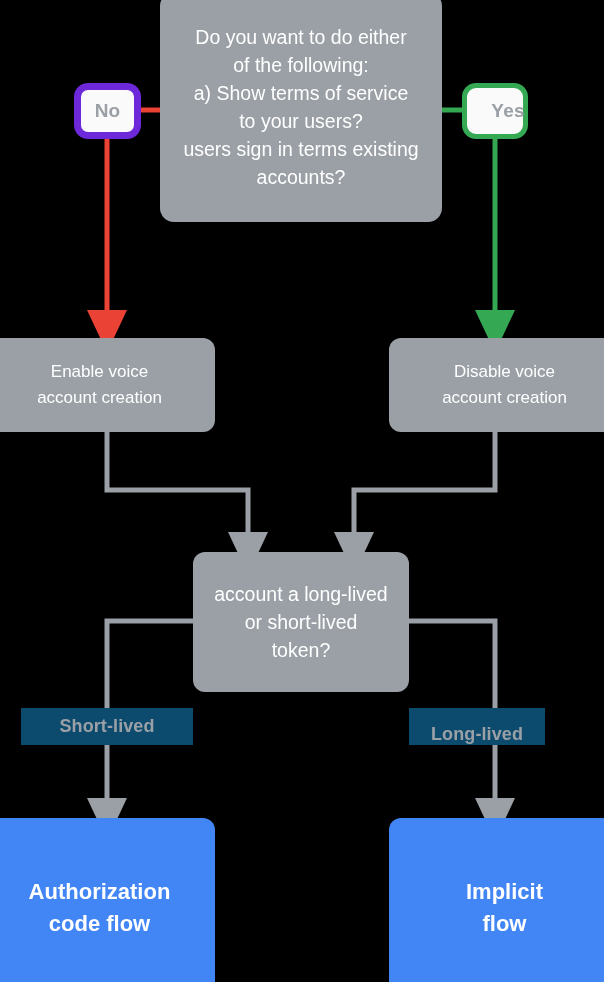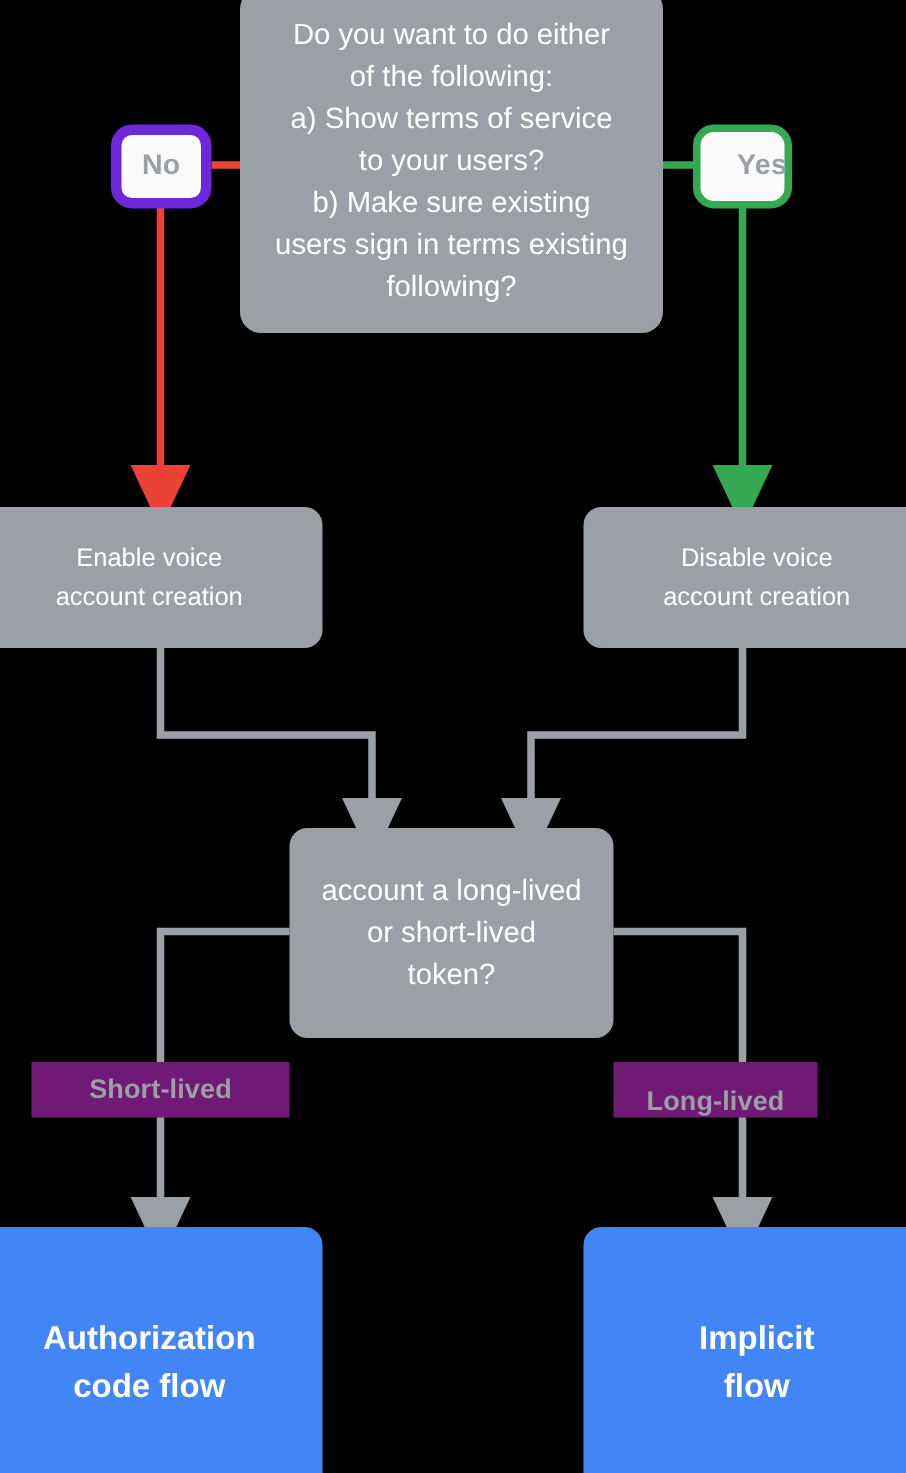--- a/index.html
+++ b/index.html
@@ -36,21 +36,21 @@
     font-size:19px;font-weight:700;color:#9aa0a6;
     letter-spacing:.2px;
   }
   .badge-no{border:7px solid #6d28d9;}
   .badge-yes{border:5px solid #34a853;}
 
   
   .edge-label{
     position:absolute;box-sizing:border-box;
     display:flex;align-items:center;justify-content:center;
-    background:#701a75;color:#9aa0a6;
+    background:#0c4a6e;color:#9aa0a6;
     font-size:18px;font-weight:700;letter-spacing:.1px;
   }
 </style>
 </head>
 <body>
 
 <div id="canvas">
 
   <svg class="layer conn-layer" width="604" height="982" viewBox="0 0 604 982" xmlns="http://www.w3.org/2000/svg">
     <defs>
@@ -83,23 +83,22 @@
   </svg>
 
   <div class="layer node-layer">
 
     <div class="node node-gray" style="left:160px;top:-8px;width:282px;height:230px;border-radius:14px;">
       <div class="decision-text">
         <div>Do you want to do either</div>
         <div>of the following:</div>
         <div>a) Show terms of service</div>
         <div>to your users?</div>
-        <div>b) Make sure existing</div>
         <div>users sign in terms existing</div>
-        <div>following?</div>
+        <div>accounts?</div>
       </div>
     </div>
 
     <div class="node node-gray" style="left:-16px;top:338px;width:231px;height:94px;">
       <div class="process-text">
         <div>Enable voice</div>
         <div>account creation</div>
       </div>
     </div>
 

